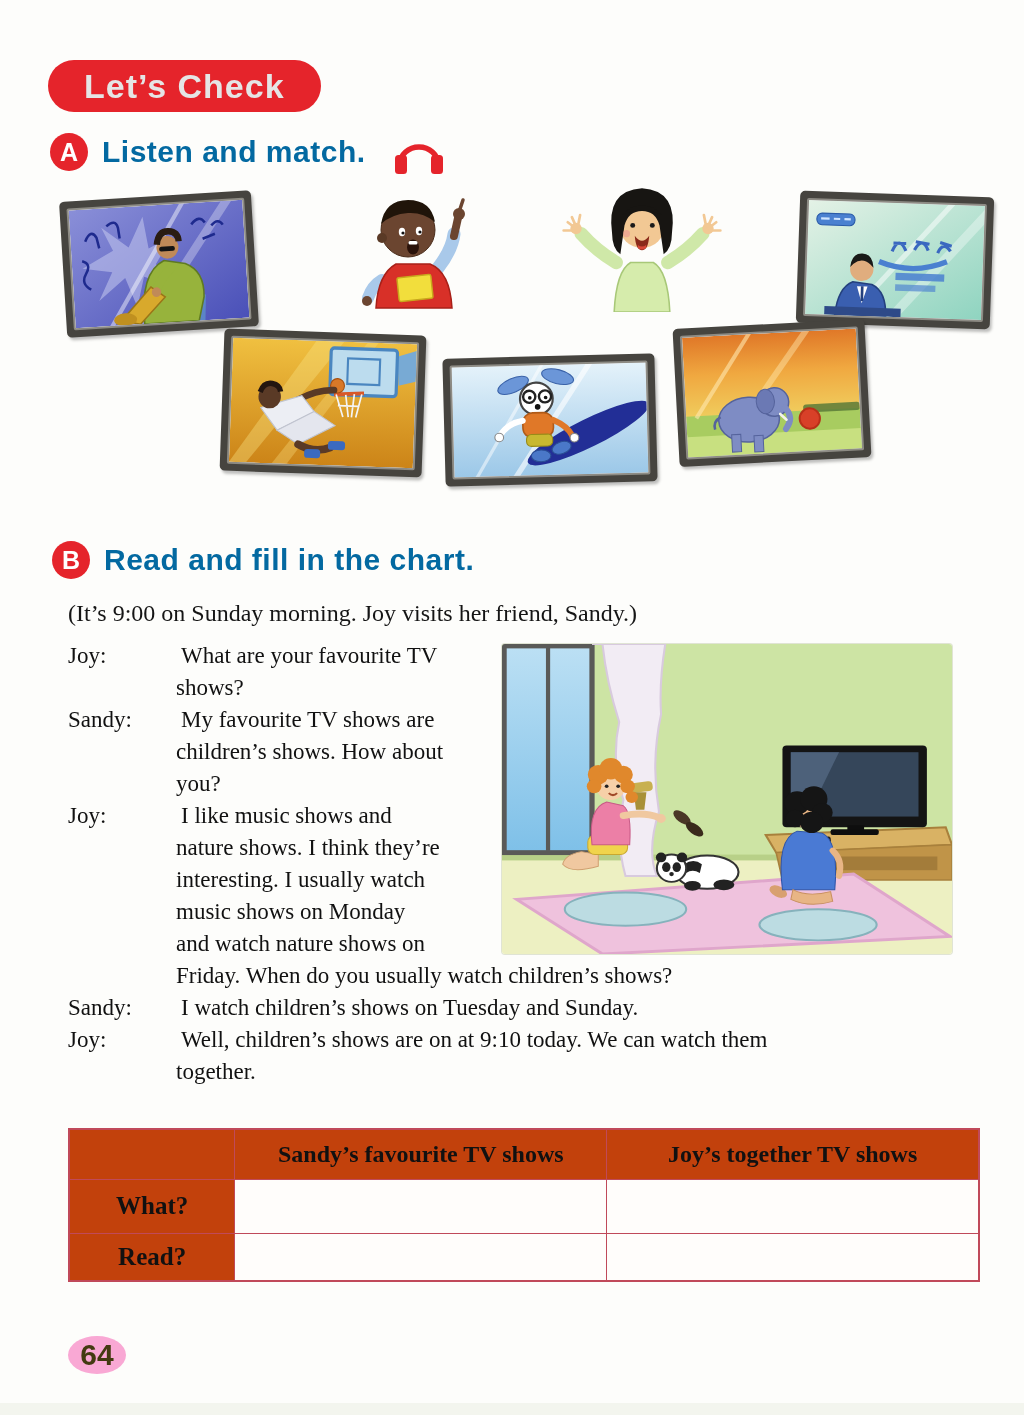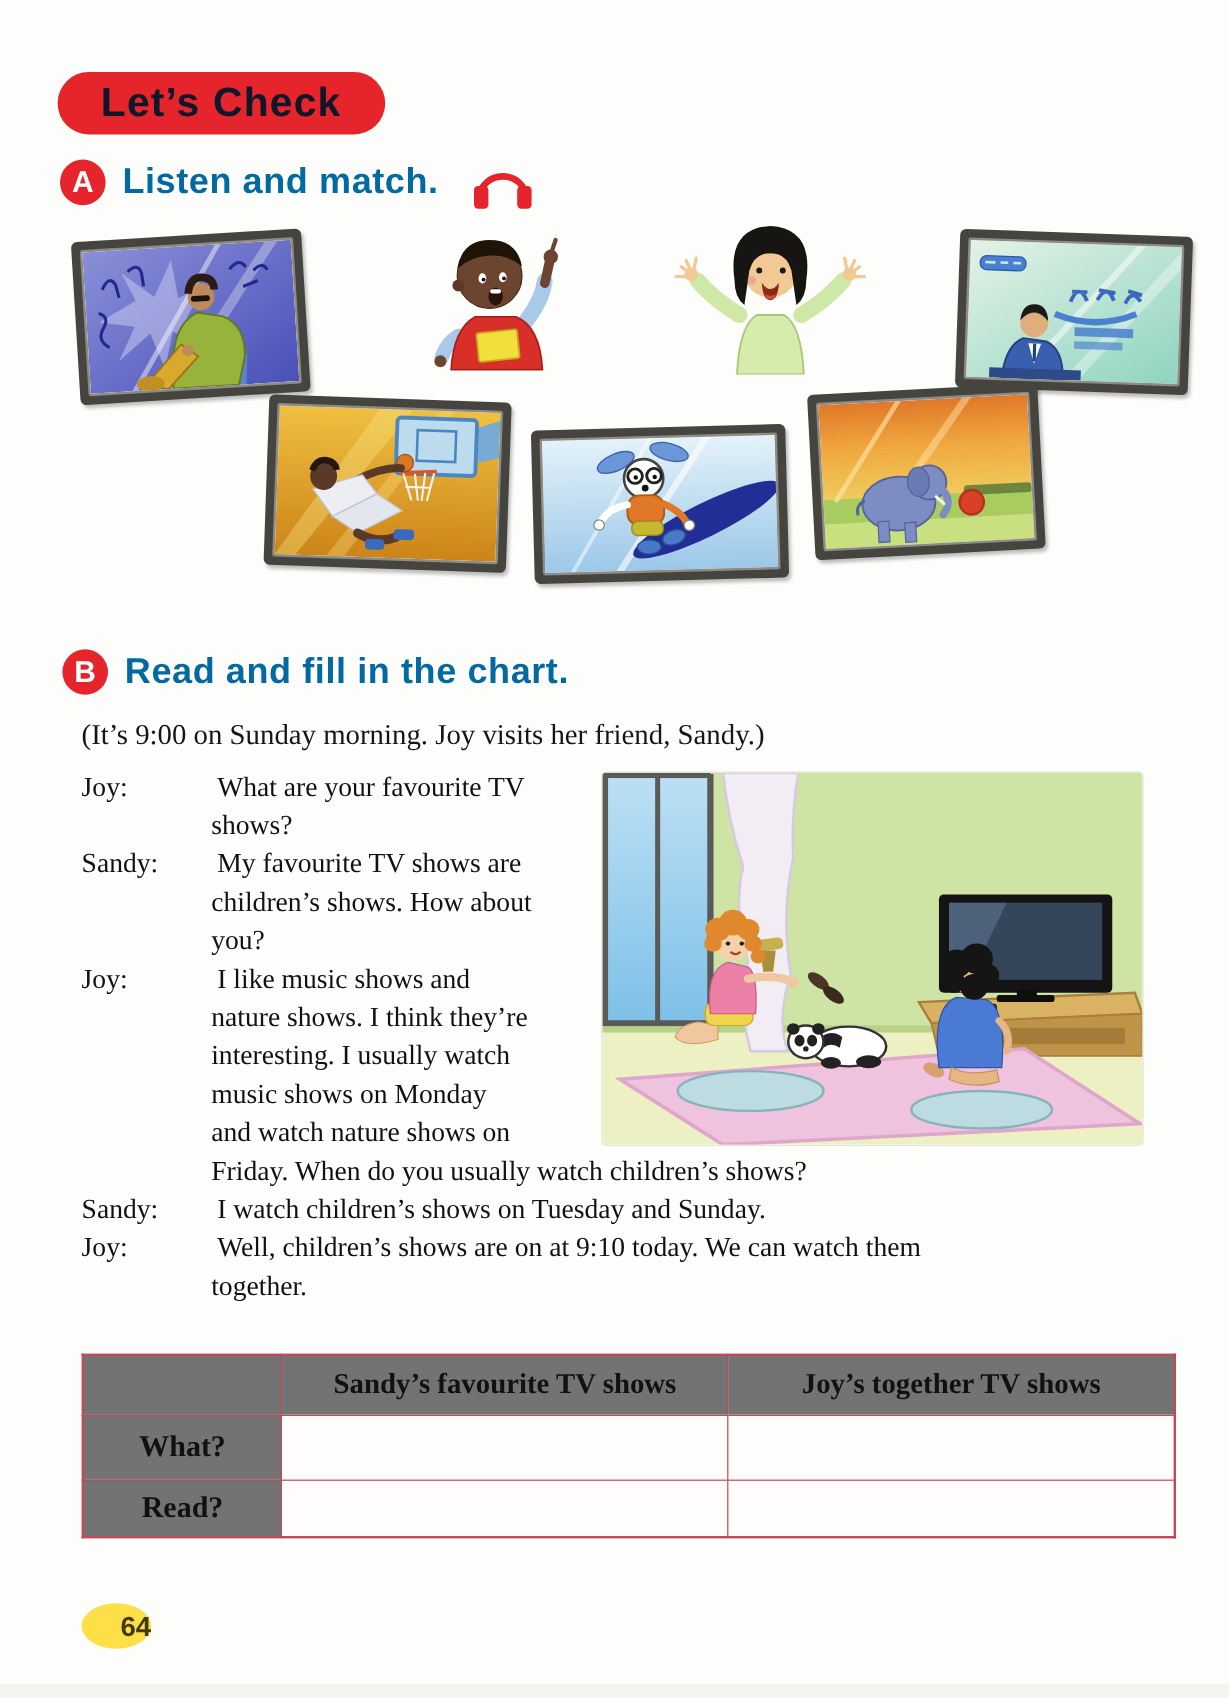--- a/index.html
+++ b/index.html
@@ -4,21 +4,21 @@
 <style>
   html,body{margin:0;padding:0;}
   body{
     width:1024px;height:1415px;position:relative;background:#fdfdfb;
     font-family:"Liberation Sans",sans-serif;overflow:hidden;
   }
   
   .pill{
     position:absolute;left:48px;top:60px;height:52px;line-height:52px;
     padding:0 36px;background:#e5242b;border-radius:28px;
-    color:#0f172a;font-size:34px;font-weight:bold;letter-spacing:1px;
+    color:#e5e5e5;font-size:34px;font-weight:bold;letter-spacing:1px;
   }
   .sec-head{position:absolute;display:flex;align-items:center;gap:14px;}
   .sec-a{left:50px;top:128px;}
   .sec-b{left:52px;top:541px;}
   .badge-circle{
     width:38px;height:38px;border-radius:50%;background:#e5242b;color:#fff;
     font-size:25px;font-weight:bold;text-align:center;line-height:38px;flex:0 0 auto;
   }
   .sec-title{color:#0369a1;font-size:30px;font-weight:bold;letter-spacing:.5px;}
   .hp-icon{width:58px;height:46px;margin-left:10px;margin-top:2px;}
@@ -57,31 +57,31 @@
   .scene svg{display:block;width:100%;height:100%;}
   
   .tv-table{
     position:absolute;left:68px;top:1128px;width:912px;border-collapse:collapse;
     font-family:"Liberation Serif",serif;color:#111;
   }
   .tv-table td,.tv-table th{
     border:1.6px solid #c0495a;padding:0 8px;box-sizing:border-box;
   }
   .tv-table{border:2.5px solid #c0495a;}
-  .pinkcell{background:#737373;}
+  .pinkcell{background:#c2410c;}
   .tv-table th{font-size:24px;font-weight:bold;height:50px;text-align:center;}
   .rowlabel{font-size:25px;font-weight:bold;text-align:center;}
   .r-what td{height:54px;}
   .r-when td{height:48px;}
   .blankcell{background:#fffdfb;}
   
   .page-badge{
     position:absolute;left:68px;top:1336px;width:58px;height:38px;
-    background:#fde047;border-radius:50%;text-align:right;line-height:38px;
-    font-size:23px;font-weight:bold;color:#433a10;
+    background:#f9a8d4;border-radius:50%;text-align:center;line-height:38px;
+    font-size:30px;font-weight:bold;color:#433a10;
   }
   .bottom-strip{position:absolute;left:0;bottom:0;width:100%;height:12px;background:#f3f5ee;}
 </style>
 </head>
 <body>
 
 <div class="pill">Let’s Check</div>
 
 <div class="sec-head sec-a">
   <div class="badge-circle">A</div>

